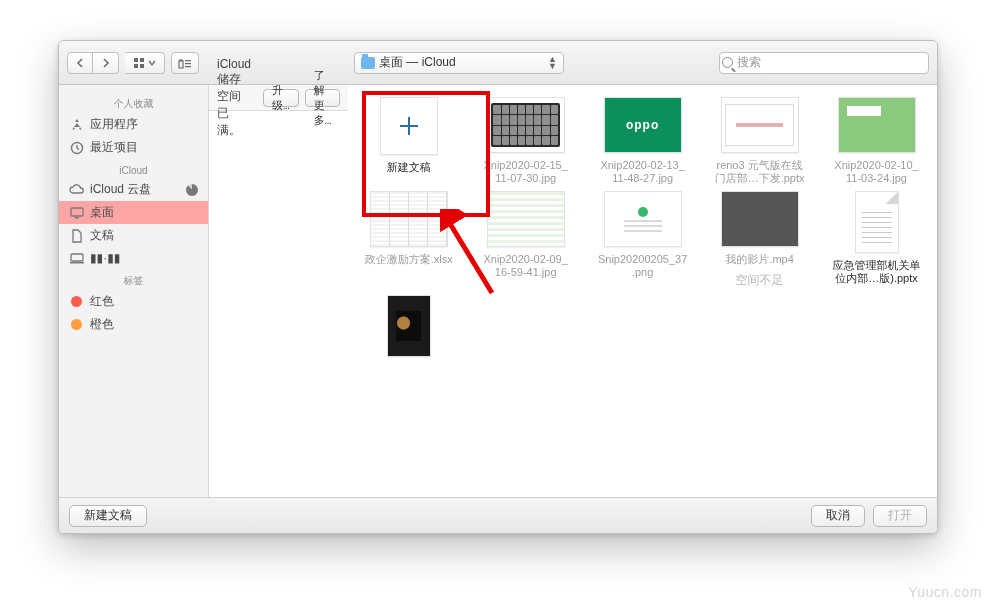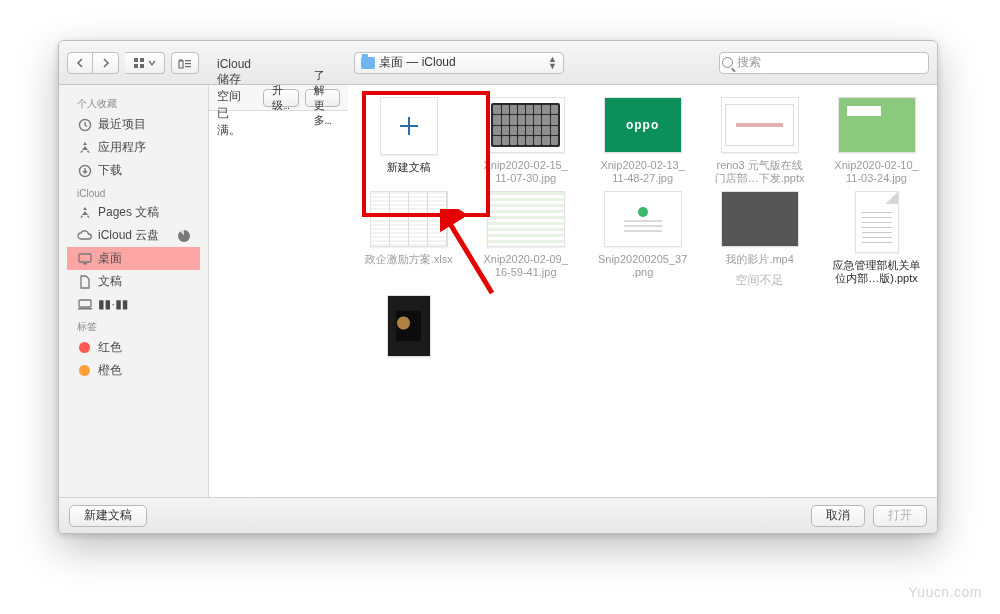--- a/index.html
+++ b/index.html
@@ -60,22 +60,22 @@
     background:#fff; border:1px solid #c0c0c0; border-radius:4px;
     display:flex; align-items:center; padding:0 2px; gap:4px; color:#9a9a9a;
   }
   .mag{width:11px;height:11px;border:1.4px solid #8a8a8a;border-radius:50%;position:relative;}
   .mag::after{content:"";position:absolute;right:-4px;bottom:-4px;width:5px;height:1.6px;background:#8a8a8a;transform:rotate(45deg);}
   
   .body{flex:1;display:flex;min-height:0;}
   .sidebar{
     width:150px; flex:0 0 150px;
     background:#f3f3f3; border-right:1px solid #d8d8d8;
-    overflow-y:auto; padding:6px 8px;
-    font-size:12px; color:#4a4a4a;
+    overflow-y:auto; padding:6px 0;
+    font-size:12px; color:#4a4a4a;text-align:center;
   }
   .sb-header{font-size:10px;color:#8c8c8c;padding:6px 10px 2px 10px;}
   .sb-item{display:flex;align-items:center;gap:6px;padding:3px 10px;cursor:default;}
   .sb-item.selected{background:#fca5a5;}
   .sb-icon{width:15px;height:15px;display:flex;align-items:center;justify-content:center;color:#7a7a7a;}
   .sb-spacer{flex:1;}
   .pie{width:12px;height:12px;border-radius:50%;background:conic-gradient(#797979 0 320deg,#d4d4d4 320deg 360deg);}
   .tag-dot{width:11px;height:11px;border-radius:50%;}
   .main{flex:1;display:flex;flex-direction:row;min-width:0;}
   .notice{
@@ -185,52 +185,35 @@
       <span>搜索</span>
     </div>
   </div>
 
   <div class="body">
     <div class="sidebar" id="sidebar">
         <div class="sb-header">个人收藏</div>
         <div class="sb-item">
           <span class="sb-icon">
             <svg width="14" height="14" viewBox="0 0 14 14">
+              <path d="M7 1l2 3h-4zM4 9l-2 3 3-1zM10 9l2 3-3-1zM7 5l-3 4h6z" fill="#787878"></path>
+            </svg>
+          </span>
+          <span>应用程序</span>
+        </div>
+        <div class="sb-item">
+          <span class="sb-icon">
+            <svg width="14" height="14" viewBox="0 0 14 14">
               <circle cx="7" cy="7" r="5.5" fill="none" stroke="#787878" stroke-width="1.4"></circle>
               <path d="M7 4v3l2 1.5" stroke="#787878" stroke-width="1.4" fill="none"></path>
             </svg>
           </span>
           <span>最近项目</span>
         </div>
-        <div class="sb-item">
-          <span class="sb-icon">
-            <svg width="14" height="14" viewBox="0 0 14 14">
-              <path d="M7 1l2 3h-4zM4 9l-2 3 3-1zM10 9l2 3-3-1zM7 5l-3 4h6z" fill="#787878"></path>
-            </svg>
-          </span>
-          <span>应用程序</span>
-        </div>
-        <div class="sb-item">
-          <span class="sb-icon">
-            <svg width="14" height="14" viewBox="0 0 14 14">
-              <circle cx="7" cy="7" r="5.5" fill="none" stroke="#787878" stroke-width="1.4"></circle>
-              <path d="M7 4v4M5 7l2 2 2-2" stroke="#787878" stroke-width="1.4" fill="none"></path>
-            </svg>
-          </span>
-          <span>下载</span>
-        </div>
         <div class="sb-header">iCloud</div>
-        <div class="sb-item">
-          <span class="sb-icon">
-            <svg width="14" height="14" viewBox="0 0 14 14">
-              <path d="M7 1l2 3h-4zM4 9l-2 3 3-1zM10 9l2 3-3-1zM7 5l-3 4h6z" fill="#787878"></path>
-            </svg>
-          </span>
-          <span>Pages 文稿</span>
-        </div>
         <div class="sb-item">
           <span class="sb-icon">
             <svg width="15" height="12" viewBox="0 0 15 12">
               <path d="M4 9a3 3 0 010-6 4 4 0 017.5 1A2.5 2.5 0 0112 9z" fill="none" stroke="#787878" stroke-width="1.3"></path>
             </svg>
           </span>
           <span>iCloud 云盘</span>
           <span class="sb-spacer"></span>
           <span class="pie"></span>
         </div>

